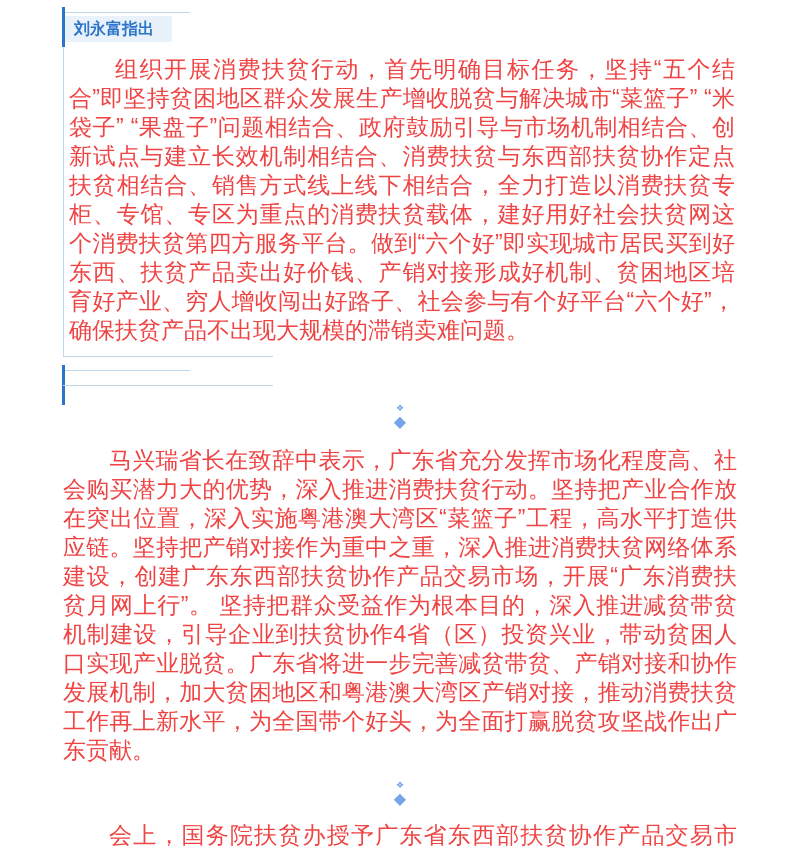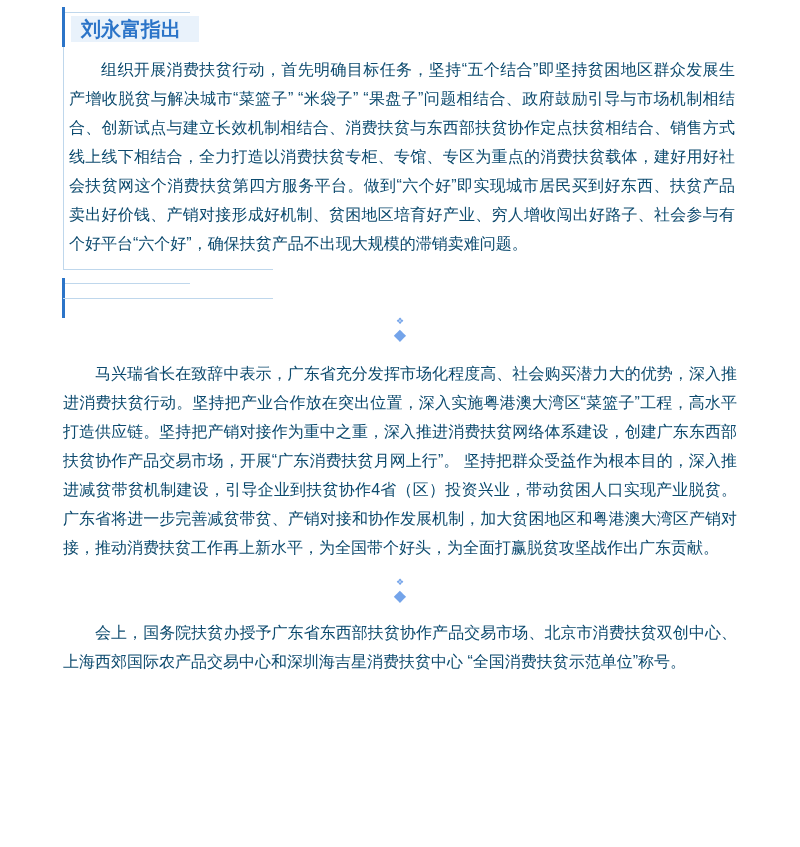--- a/index.html
+++ b/index.html
@@ -31,35 +31,34 @@
   .quote-box::after {
     content: ""; position: absolute; bottom: 0; left: -1px;
     width: 210px; height: 1px; background: #bfd7ec;
   }
   .accent-bar {
     position: absolute; left: -2px; top: -5px;
     width: 3px; height: 40px; background: #2b74c8;
   }
   .quote-title {
     display: inline-block;
-    margin-left: 7px;
     background: #e9f2fb;
     color: #2b74c8;
     font-weight: bold;
-    font-size: 20px;
+    font-size: 16px;
     line-height: 24px;
     padding: 1px 18px 1px 10px;
   }
   .para {
-    font-size: 16px;
+    font-size: 23px;
     line-height: 29px;
     text-align: justify;
     text-indent: 2em;
     margin: 0;
-    color: #0c4a6e;
+    color: #ef4444;
   }
   .quote-box .para {
     margin: 13px 2px 0 5px;
   }
   .separator {
     display: flex;
     flex-direction: column;
     align-items: center;
     line-height: 1;
     margin: 18px 0 16px 0;

